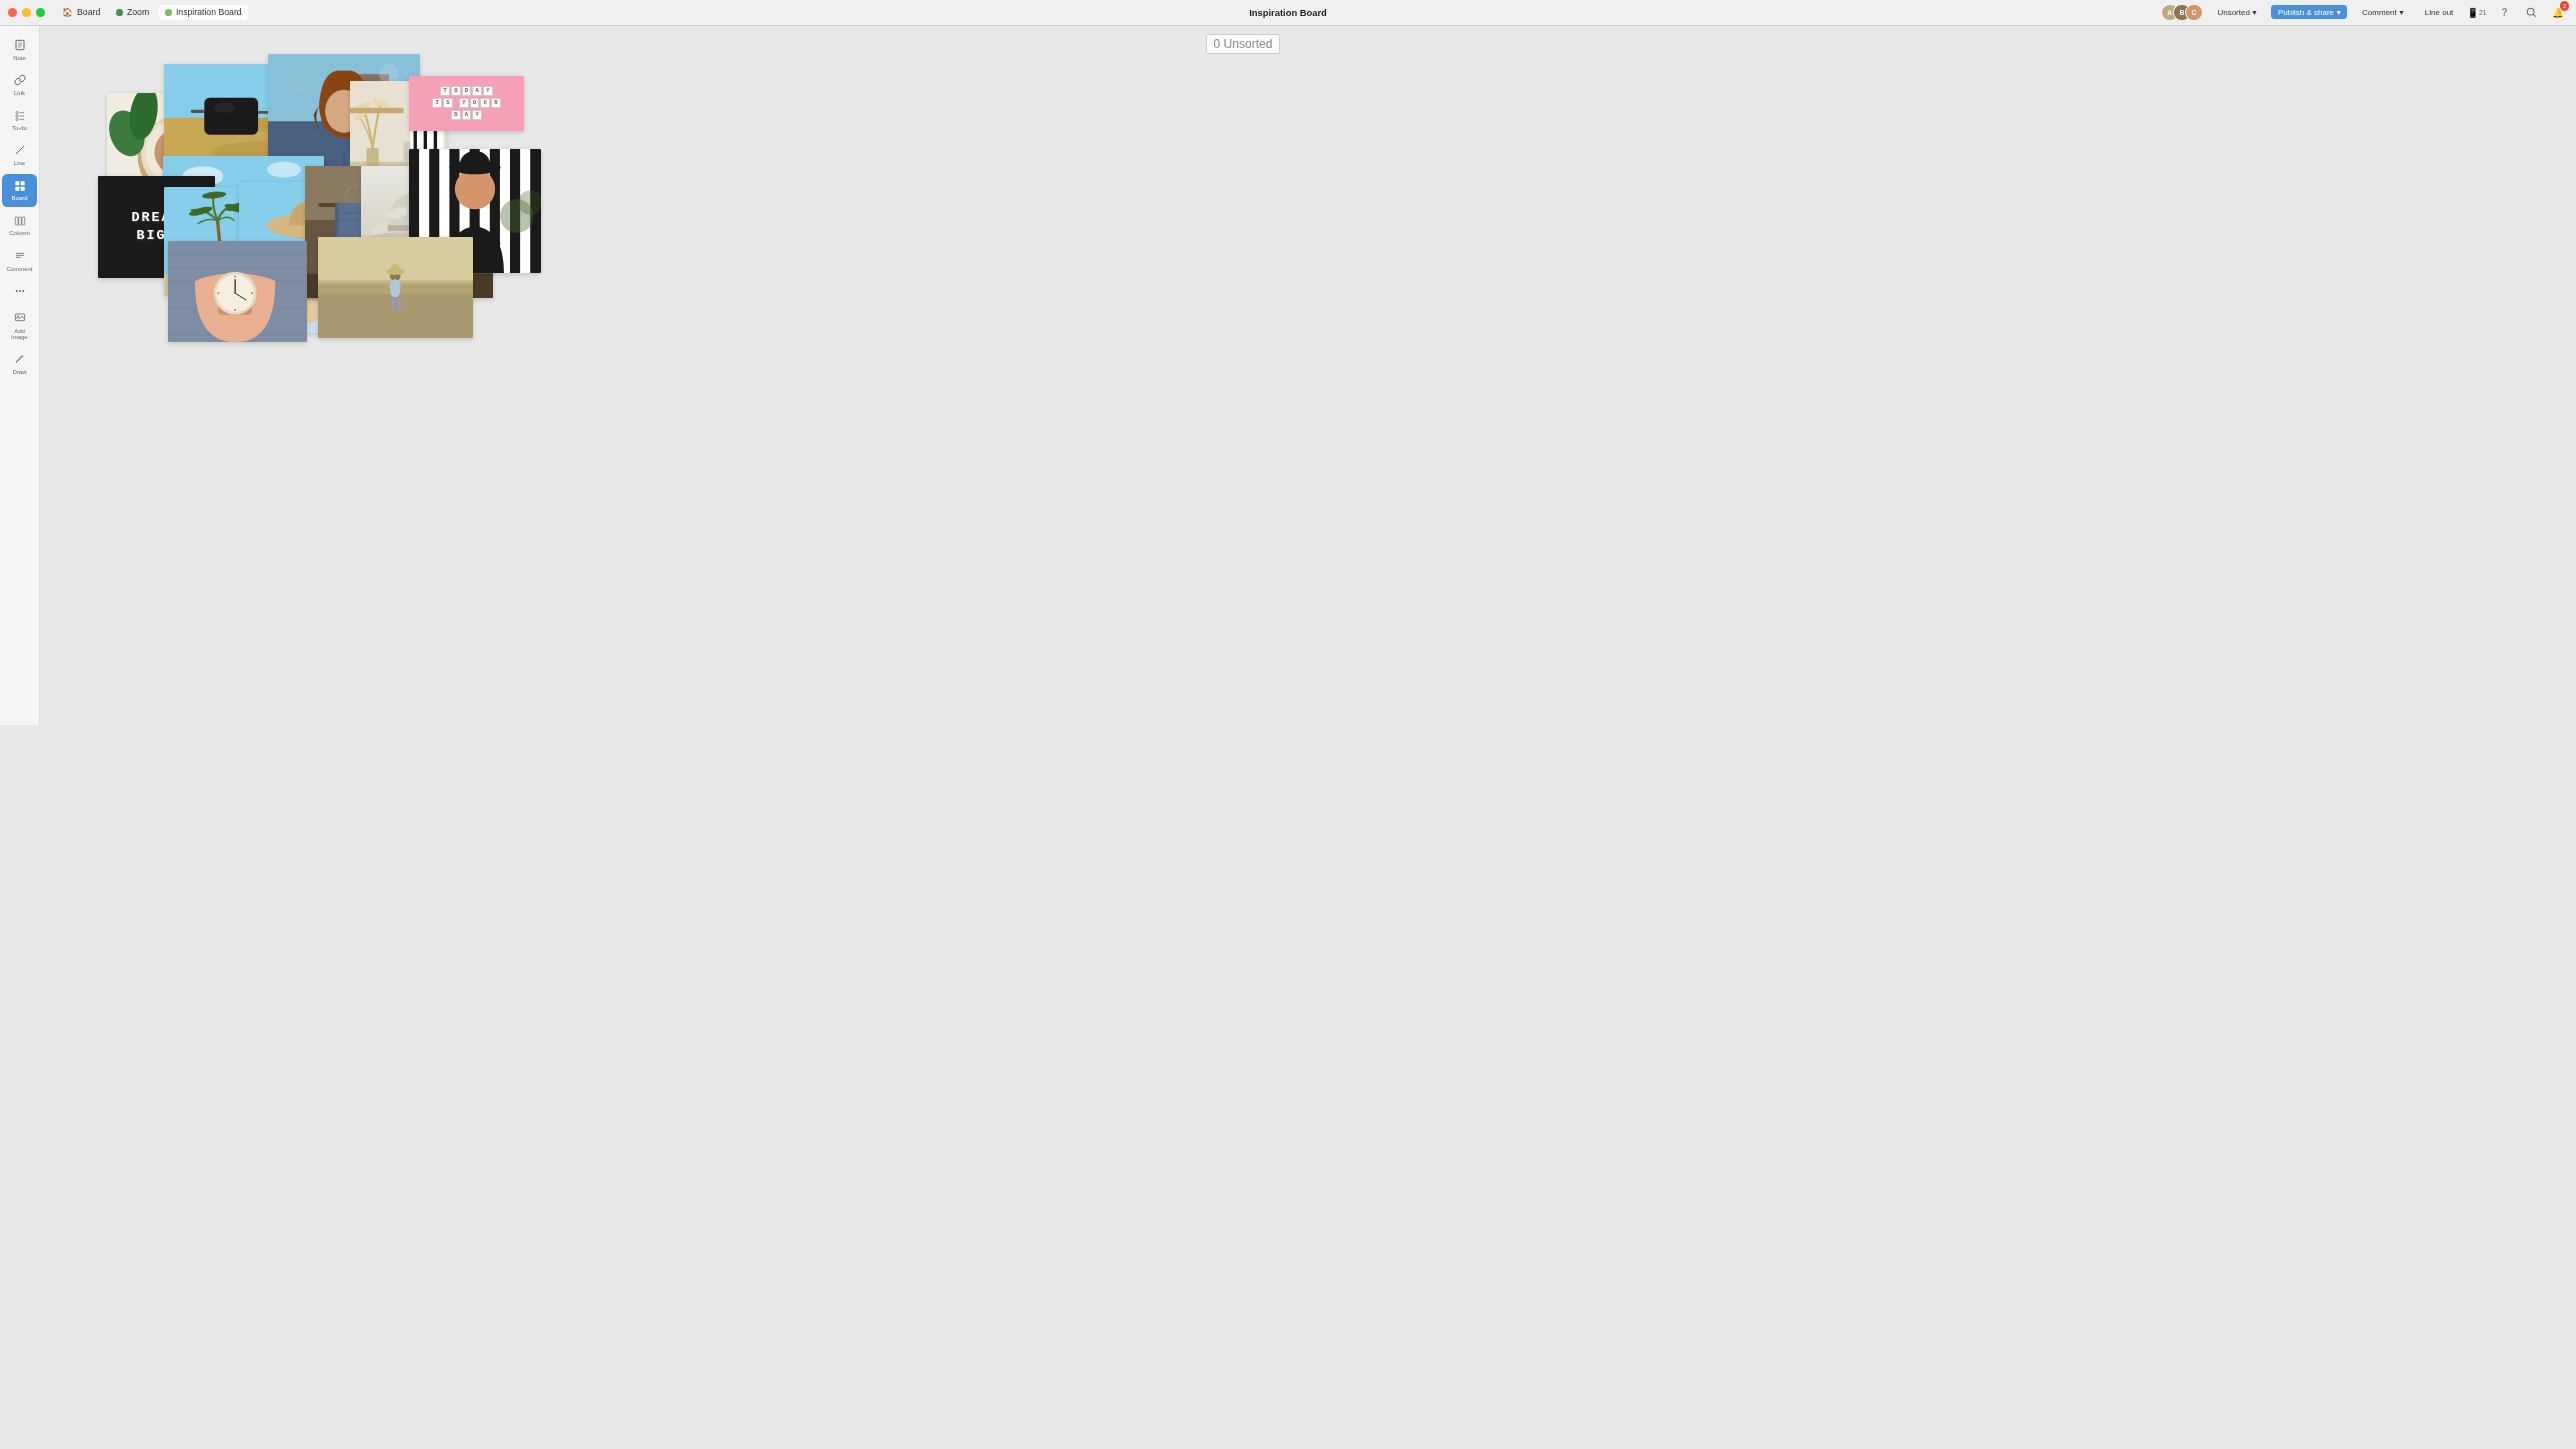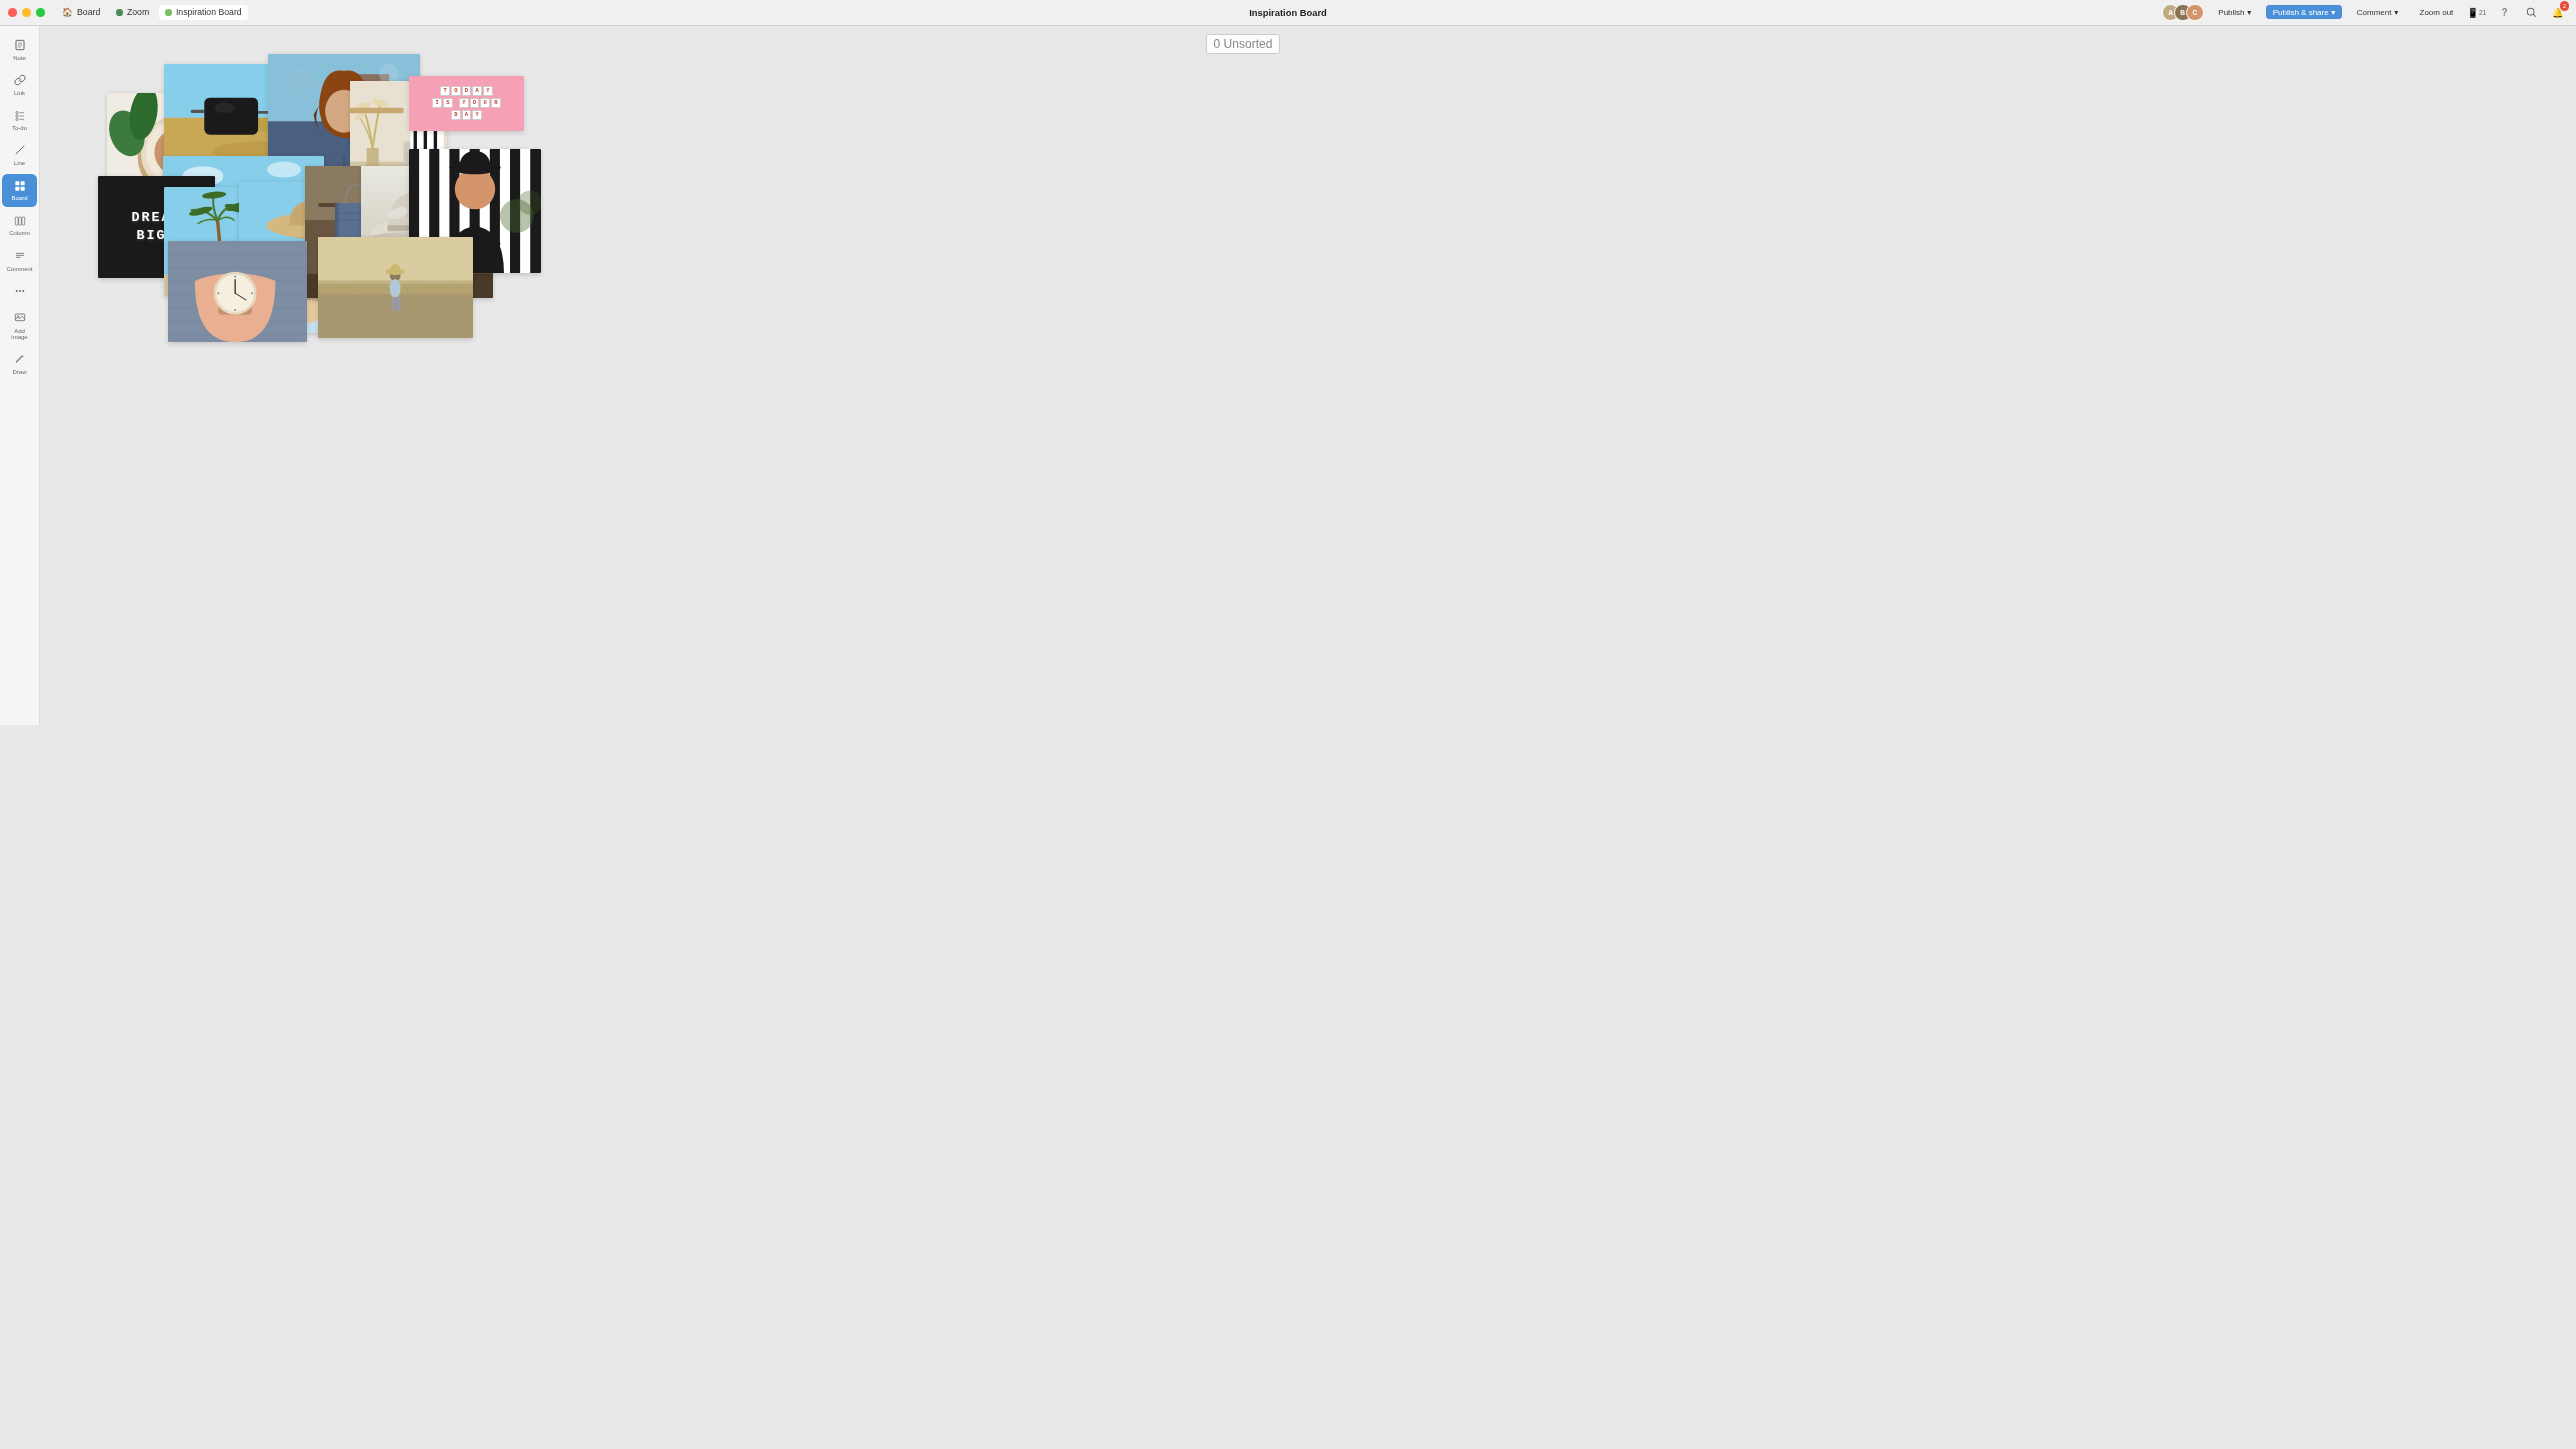--- a/index.html
+++ b/index.html
@@ -313,33 +313,33 @@
   <div class="titlebar-center">Inspiration Board</div>
 
   <div class="titlebar-right">
 
     <div class="avatars">
       <div class="avatar-circle avatar-1">A</div>
       <div class="avatar-circle avatar-2">B</div>
       <div class="avatar-circle avatar-3">C</div>
     </div>
     <button class="header-btn">
-      <span>Publish</span>
+      <span>Unsorted</span>
       <span>▾</span>
     </button>
     <button class="header-btn blue">
       <span>Publish &amp; share</span>
       <span>▾</span>
     </button>
     <button class="header-btn">
       <span>Comment</span>
       <span>▾</span>
     </button>
     <button class="header-btn">
-      <span>Zoom out</span>
+      <span>Line out</span>
     </button>
 
     <div class="icon-btn">
       <span>📱</span>
       <span class="num-21">21</span>
     </div>
     <div class="icon-btn">
       <span style="font-size:10px;font-weight:600;color:#888;">?</span>
     </div>
     <div class="icon-btn">

